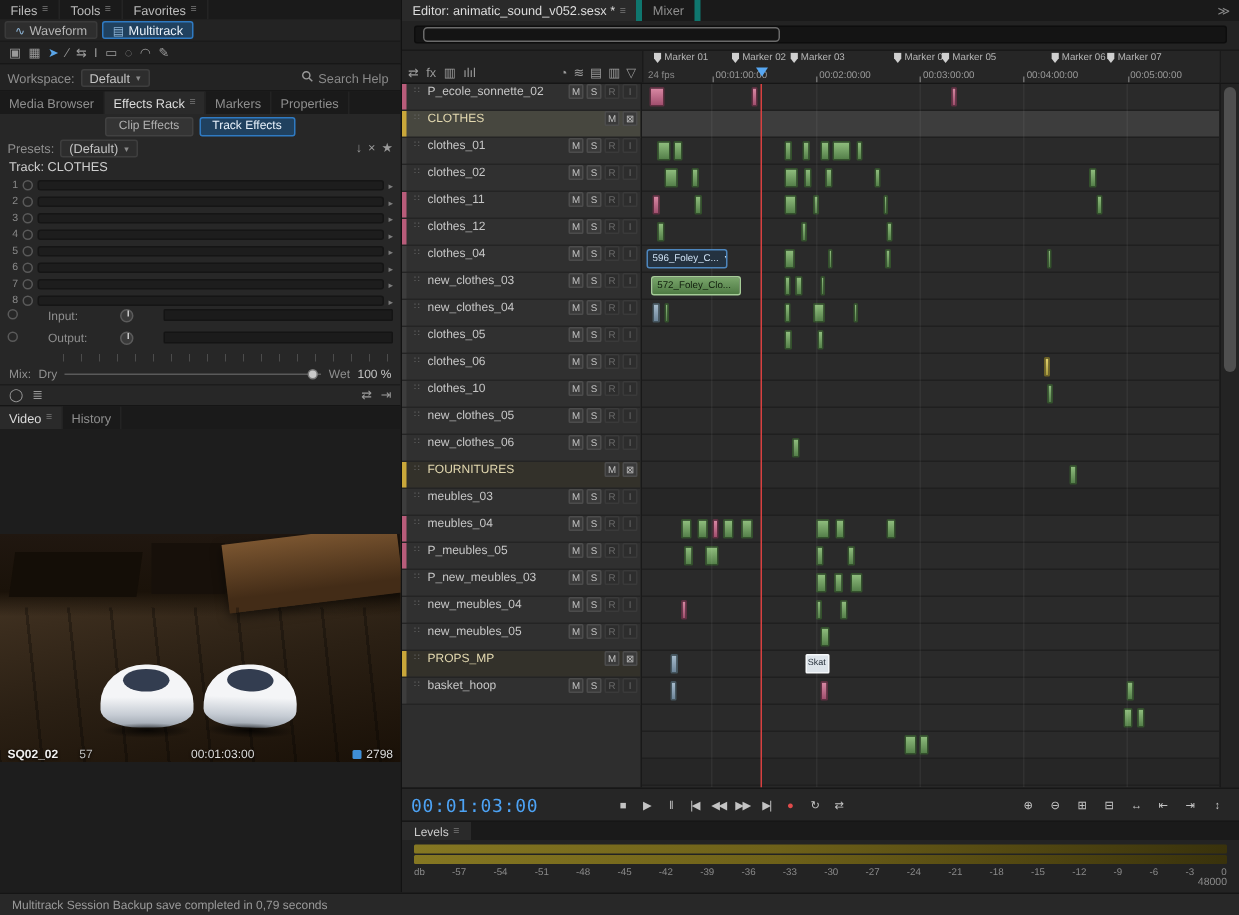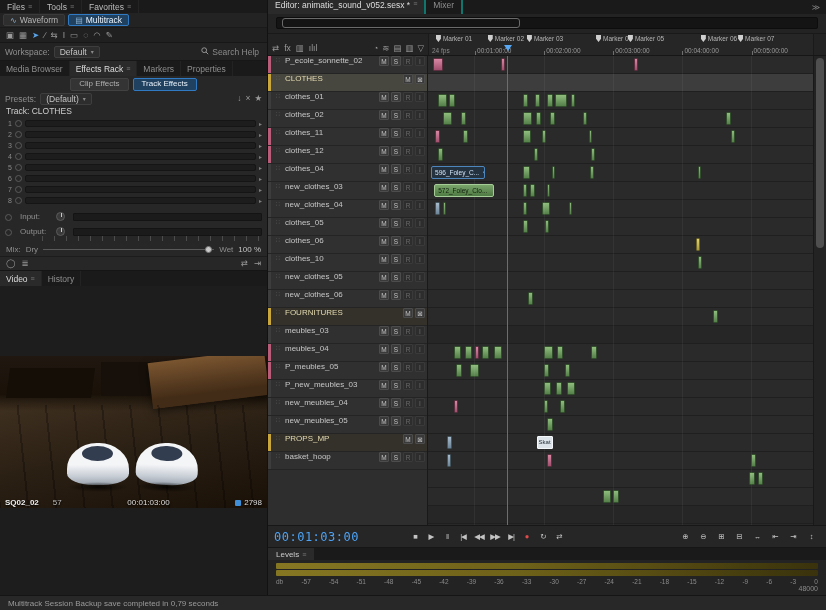--- a/index.html
+++ b/index.html
@@ -34,21 +34,21 @@
   .stab.on{background:#20415f;border-color:#2f7ac2;color:#e9f2fb}
   .presets{height:15px;display:flex;align-items:center;gap:4px;padding:0 5px}
   .pr-icons{margin-left:auto;display:flex;gap:4px}
   .track-label{height:12px;padding:0 6px;font-size:8.5px;color:#cfcfcf}
   .slots{padding:0 5px}
   .slot{height:11px;display:flex;align-items:center;gap:3px}
   .slot-num{width:7px;text-align:right;color:#8a8a8a;font-size:7px}
   .slot-power{width:7px;height:7px;border:1px solid #5a5a5a;border-radius:50%}
   .slot-field{flex:1;height:7px;background:#1d1d1d;border:1px solid #151515;border-radius:2px}
   .slot-arrow{color:#7d7d7d;font-size:6px}
-  .iorow{height:15px;display:flex;align-items:flex-end;gap:8px;padding:0 5px}
+  .iorow{height:15px;display:flex;align-items:flex-start;gap:20px;padding:0 5px}
   .io-label{width:28px;color:#8f8f8f;font-size:8px}
   .knob{width:9px;height:9px;border-radius:50%;background:#3a3a3a;border:1px solid #5b5b5b;position:relative}
   .knob::after{content:"";position:absolute;left:50%;top:0;width:1px;height:4px;background:#c9c9c9}
   .io-meter{flex:1;height:8px;background:#1b1b1b;border:1px solid #141414;border-radius:1px}
   .meter-scale{height:5px;margin:0 6px 1px 42px;background:repeating-linear-gradient(90deg,#4c4c4c 0 1px,transparent 1px 12px)}
   .mixrow{height:14px;display:flex;align-items:center;gap:5px;padding:0 6px;font-size:8px;color:#8f8f8f}
   .mix-slider{flex:1;position:relative;height:10px}
   .mix-line{position:absolute;left:0;right:0;top:5px;height:1px;background:#5a5a5a}
   .mix-handle{position:absolute;right:2px;top:2px;width:7px;height:7px;border-radius:50%;background:#c9c9c9;border:1px solid #777}
   .mix-val{color:#c4c4c4}
@@ -67,21 +67,21 @@
   .shoe.l{left:25%}.shoe.r{left:51%;transform:rotate(2deg)}
   .vf-meta{position:absolute;left:0;right:0;bottom:1px;display:flex;align-items:center;padding:0 5px;font-size:8px;color:#dcdcdc;text-shadow:0 1px 2px #000}
   .vf-shot{font-weight:bold;color:#f0f0f0}
   .vf-frame{margin-left:14px;color:#bdbdbd}
   .vf-tc{margin:0 auto}
   .vf-counter{display:flex;align-items:center;gap:3px}
   .vf-cicon{width:6px;height:6px;background:#3f8fd8;border-radius:1px}
 
   
   .editor-tabs{height:14px;background:#1a1a1a;display:flex;align-items:stretch}
-  .etab{display:flex;align-items:flex-start;gap:3px;padding:0 7px;font-size:8.5px;color:#8f8f8f;border-right:2px solid #0f766e;white-space:nowrap}
+  .etab{display:flex;align-items:center;gap:3px;padding:0 7px;font-size:8.5px;color:#8f8f8f;border-right:4px solid #0f766e;white-space:nowrap}
   .etab.on{background:#2a2a2a;color:#dddddd}
   .etab-opts{margin-left:auto;display:flex;align-items:center;padding:0 6px;color:#8a8a8a;font-size:8px}
   .overview{height:20px;background:#232323;border-bottom:1px solid #191919;padding:3px 8px}
   .ov-strip{height:12px;background:#141414;border:1px solid #0d0d0d;border-radius:2px;position:relative}
   .ov-region{position:absolute;left:1%;top:0;bottom:0;width:44%;border:1px solid #6a6a6a;border-radius:3px}
   .session{height:22px;display:flex;background:#232323;border-bottom:1px solid #161616}
   .sess-left{width:160px;display:flex;align-items:flex-end;padding:0 4px 3px;gap:5px}
   .sess-spacer{flex:1}
   .ruler{flex:1;position:relative;background:#262626;border-left:1px solid #1a1a1a;overflow:hidden}
   .corner{width:13px;background:#232323;border-left:1px solid #1a1a1a}

